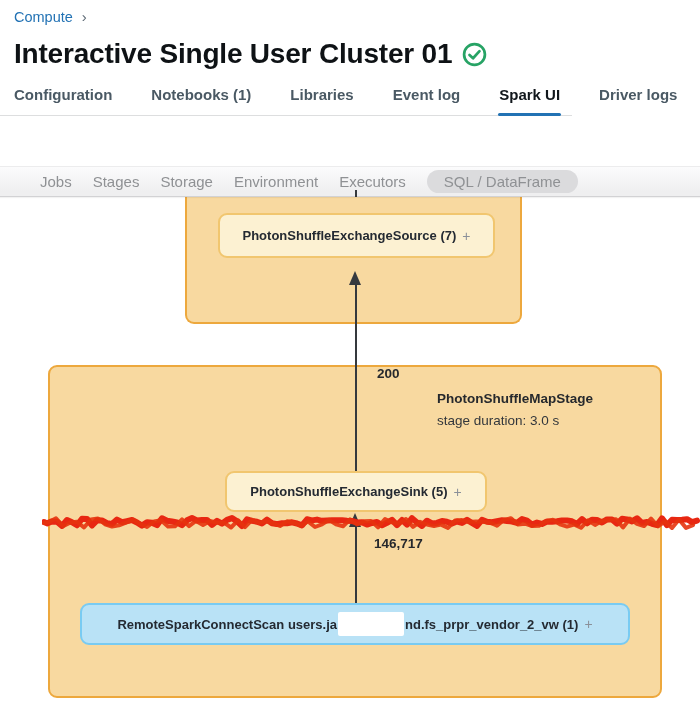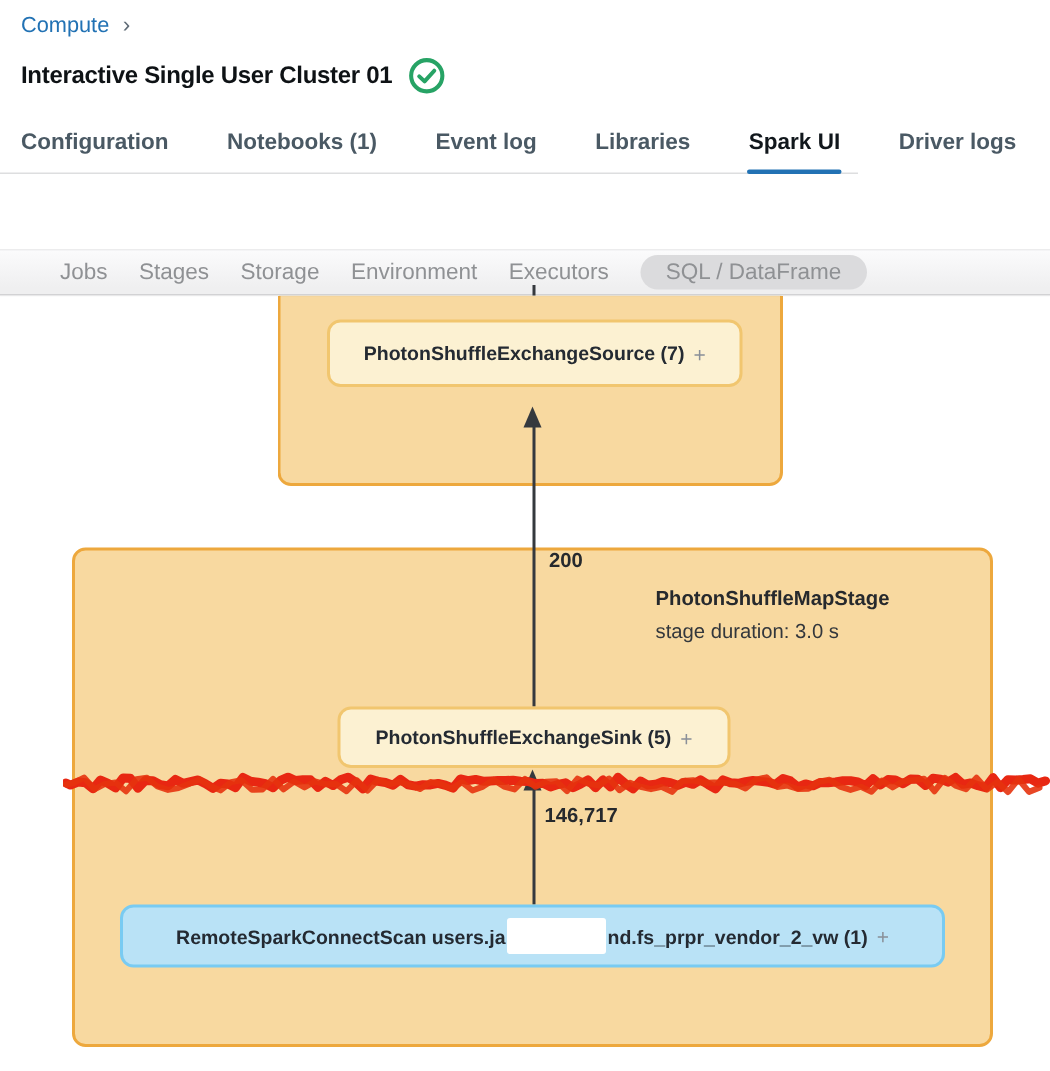--- a/index.html
+++ b/index.html
@@ -7,21 +7,21 @@
   body { font-family:"Liberation Sans", sans-serif; }
   .page { position:relative; width:700px; height:714px; background:#fff; overflow:hidden; }
 
   
   .breadcrumb { position:absolute; left:14px; top:8px; font-size:14.5px; display:flex; align-items:center; gap:9px; }
   .breadcrumb a { color:#2272B4; text-decoration:none; cursor:pointer; }
   .breadcrumb .chev { color:#5F6B76; font-size:15px; }
 
   
   .title-row { position:absolute; left:14px; top:38px; display:flex; align-items:center; gap:10px; }
-  .title-row h1 { font-size:16px; font-weight:bold; color:#0E1215; letter-spacing:-0.2px; }
+  .title-row h1 { font-size:28px; font-weight:bold; color:#0E1215; letter-spacing:-0.2px; }
   .check-icon { width:25px; height:25px; display:block; }
 
   
   .tabs { position:absolute; left:0; top:82px; width:572px; padding-left:13px; display:flex; gap:37px; border-bottom:1px solid #DDDEDF; }
   .tab { position:relative; font-size:15px; font-weight:bold; color:#4A5964; padding:4px 1px 12px; cursor:pointer; white-space:nowrap; }
   .tab.active { color:#11171C; }
   .tab.active::after { content:""; position:absolute; left:0; right:0; bottom:-1px; height:3px; background:#2272B4; border-radius:2px; }
 
   
   .subbar { position:absolute; left:0; top:166px; width:700px; height:31px;
@@ -44,21 +44,21 @@
   .op-node .lbl { font-size:13px; font-weight:bold; color:#242A32; white-space:nowrap; }
   .op-node .plus { font-size:14px; color:#8A9099; margin-left:6px; font-weight:normal; }
   .node-source { left:218px; top:213px; width:277px; height:45px; }
   .node-sink   { left:225px; top:471px; width:262px; height:41px; }
   .node-scan   { left:80px;  top:603px; width:550px; height:42px; background:#B9E2F6; border-color:#79CBF2; }
   .redact-box { display:inline-block; width:66px; height:24px; background:#fff; border-radius:2px; margin:0 1px; vertical-align:middle; }
 
   .edge-line { position:absolute; width:2px; background:#35393E; z-index:2; }
   .arrow-head { position:absolute; width:0; height:0; border-left:6.5px solid transparent; border-right:6.5px solid transparent; border-bottom:14px solid #35393E; z-index:2; }
 
-  .edge-label { position:absolute; font-size:13.5px; font-weight:bold; color:#26292D; z-index:4; }
+  .edge-label { position:absolute; font-size:13.5px; font-weight:bold; color:#26292D; z-index:4;margin-left:11px; }
 
   .stage-caption { position:absolute; left:437px; top:388px; z-index:4; line-height:22px; }
   .stage-caption .name { font-size:13.5px; font-weight:bold; color:#26292D; }
   .stage-caption .dur { font-size:13.5px; color:#33373C; }
 
   .scribble { position:absolute; left:42px; top:512px; width:658px; height:20px; z-index:5; pointer-events:none; }
 </style>
 </head>
 <body>
 
@@ -73,22 +73,22 @@
     <h1>Interactive Single User Cluster 01</h1>
     <svg class="check-icon" viewBox="0 0 24 24">
       <circle cx="12" cy="12" r="10" fill="none" stroke="#27A365" stroke-width="2.6"></circle>
       <path d="M7.2 12.4 L10.6 15.6 L16.8 8.8" fill="none" stroke="#27A365" stroke-width="2.6" stroke-linecap="round" stroke-linejoin="round"></path>
     </svg>
   </div>
 
   <div class="tabs">
     <div class="tab">Configuration</div>
     <div class="tab">Notebooks (1)</div>
+    <div class="tab">Libraries</div>
     <div class="tab">Event log</div>
-    <div class="tab">Libraries</div>
     <div class="tab active">Spark UI</div>
     <div class="tab">Driver logs</div>
   </div>
 
   <div class="subbar">
     <div class="subitem">Jobs</div>
     <div class="subitem">Stages</div>
     <div class="subitem">Storage</div>
     <div class="subitem">Environment</div>
     <div class="subitem">Executors</div>

